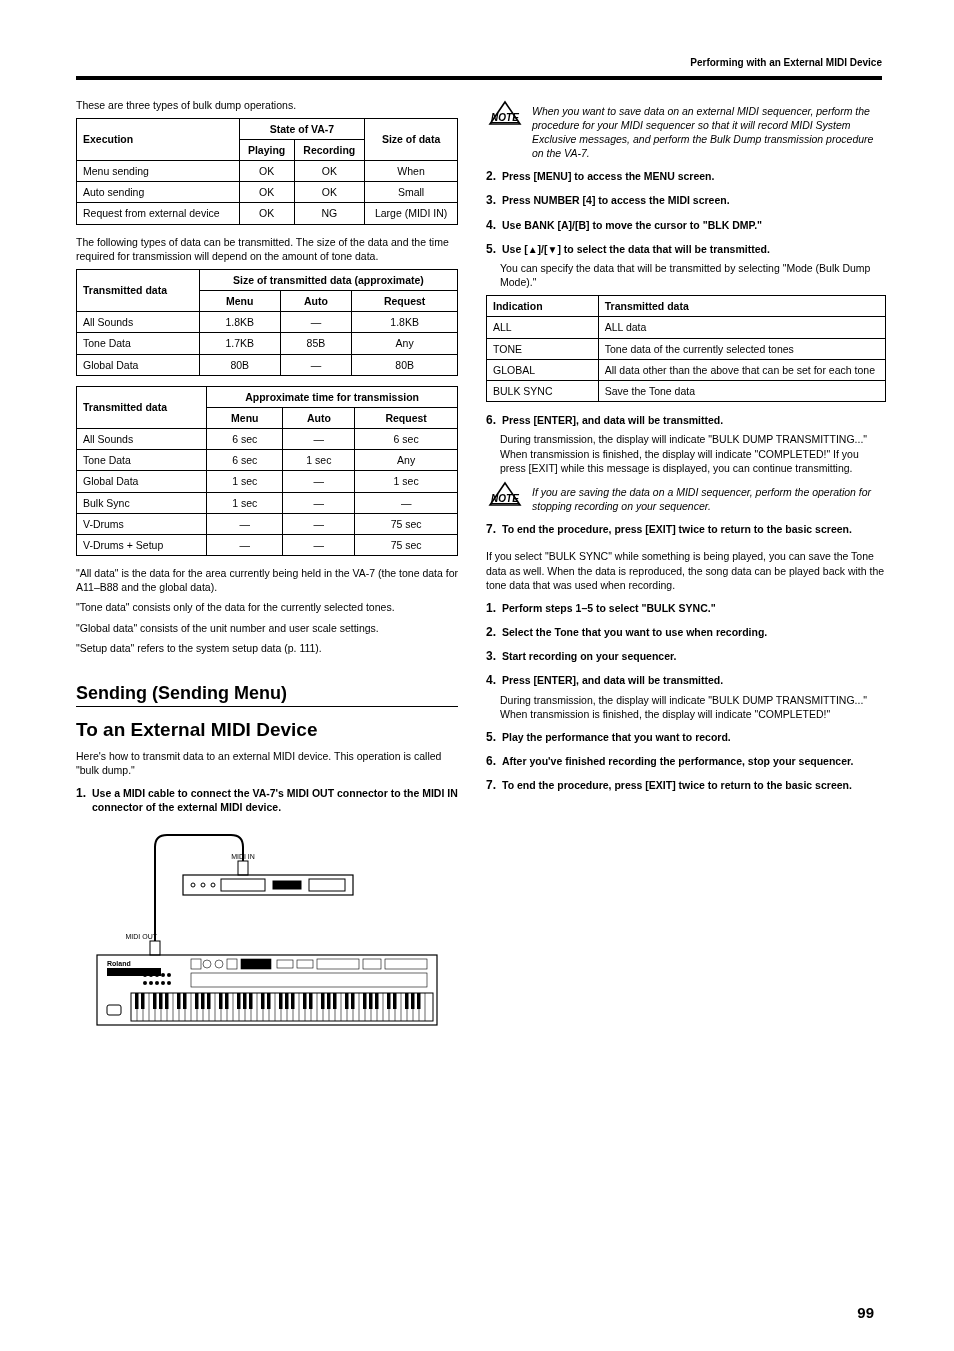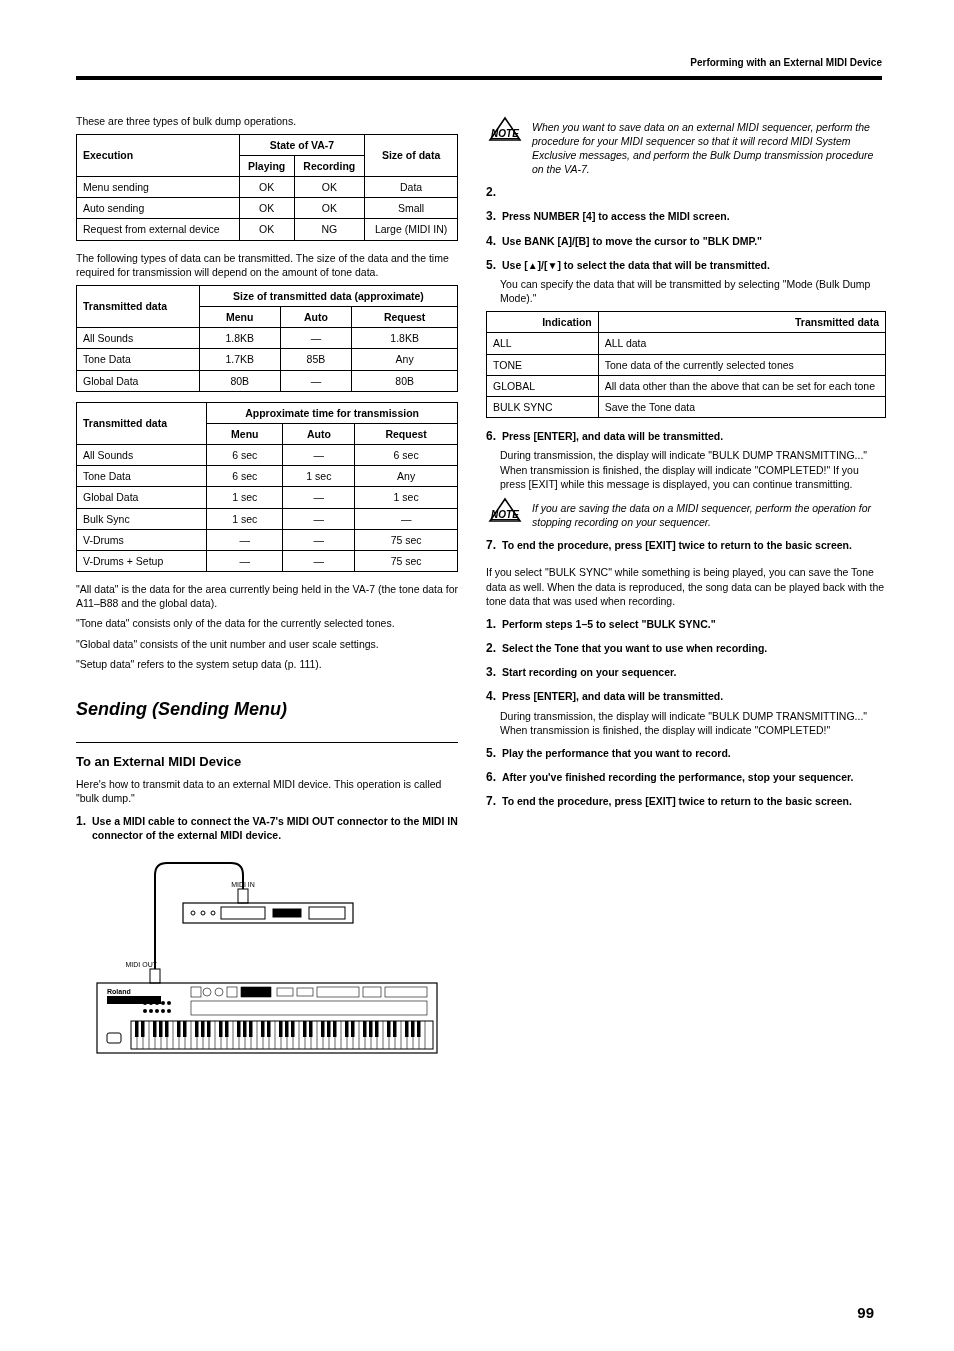--- a/index.html
+++ b/index.html
@@ -26,21 +26,21 @@
   }
   .hr-thick {
     border: 0;
     border-top: 4px solid #000;
     margin: 0 0 14px 0;
   }
   .cols {
     display: flex;
     gap: 28px;
   }
-  .col { flex: 1 1 50%; margin-top: 16px; }
+  .col { flex: 1 1 50%; }
   p { margin: 4px 0 6px 0; }
   .indent { margin-left: 14px; }
   .bold { font-weight: bold; }
   table.tb {
     border-collapse: collapse;
     width: 382px;
     margin: 4px 0 10px 0;
     font-size: 10.5px;
   }
   table.tb th, table.tb td {
@@ -50,22 +50,21 @@
   }
   table.tb th { font-weight: bold; }
   table.tb .left { text-align: left; }
   .section-h1 {
     font-weight: bold;
     font-size: 18px;
     margin: 26px 0 4px 0;
   }
   .underline {
     border-bottom: 1px solid #000;
-    padding-bottom: 21px;
-    font-style: italic;
+    padding-bottom: 1px;
   }
   .note-icon-block {
     display: flex;
     align-items: flex-start;
     gap: 8px;
     margin: 6px 0 6px 0;
   }
   .note-icon {
     width: 38px;
     flex: 0 0 38px;
@@ -91,21 +90,21 @@
     border-collapse: collapse;
     width: 400px;
     margin: 4px 0 10px 0;
     font-size: 10.5px;
   }
   table.tb-wide th, table.tb-wide td {
     border: 1px solid #000;
     padding: 3px 6px;
     vertical-align: top;
   }
-  table.tb-wide th { font-weight: bold; text-align: right; }
+  table.tb-wide th { font-weight: bold; text-align: left; }
   .diagram-box {
     width: 360px;
     margin: 8px auto 0 auto;
   }
   .pagenum {
     position: absolute;
     bottom: 28px;
     right: 80px;
     font-weight: bold;
     font-size: 15px;
@@ -132,21 +131,21 @@
           <th rowspan="2">Size of data</th>
         </tr>
         <tr>
           <th>Playing</th>
           <th>Recording</th>
         </tr>
         <tr>
           <td class="left">Menu sending</td>
           <td>OK</td>
           <td>OK</td>
-          <td>Data</td>
+          <td>When</td>
         </tr>
         <tr>
           <td class="left">Auto sending</td>
           <td>OK</td>
           <td>OK</td>
           <td>Small</td>
         </tr>
         <tr>
           <td class="left">Request from external device</td>
           <td>OK</td>
@@ -240,21 +239,21 @@
       </tbody>
         </table>
 
       <p>"All data" is the data for the area currently being held in the VA-7 (the tone data for A11–B88 and the global data).</p>
       <p>"Tone data" consists only of the data for the currently selected tones.</p>
       <p>"Global data" consists of the unit number and user scale settings.</p>
       <p>"Setup data" refers to the system setup data (p. 111).</p>
 
       <div class="section-h1 underline">Sending (Sending Menu)</div>
 
-      <p class="bold" style="font-size:13px; margin-top:10px;">To an External MIDI Device</p>
+      <p class="bold" style="font-size:19px; margin-top:10px;">To an External MIDI Device</p>
       <p>Here's how to transmit data to an external MIDI device. This operation is called "bulk dump."</p>
 
       <div class="step-num-row">
         <span class="step-num">1.</span>
         <span class="step-body">Use a MIDI cable to connect the VA-7's MIDI OUT connector to the MIDI IN connector of the external MIDI device.</span>
       </div>
 
       <div class="diagram-box">
         <svg viewBox="0 0 360 210" width="360" height="210">
 
@@ -415,20 +414,21 @@
           <svg width="38" height="28" viewBox="0 0 38 28">
             <path d="M19 2 L34 24 L4 24 Z" fill="none" stroke="#000" stroke-width="1.6"></path>
             <text x="19" y="21" font-size="10" font-weight="bold" font-style="italic" text-anchor="middle" text-decoration="underline">NOTE</text>
           </svg>
         </div>
         <div class="note-text">When you want to save data on an external MIDI sequencer, perform the procedure for your MIDI sequencer so that it will record MIDI System Exclusive messages, and perform the Bulk Dump transmission procedure on the VA-7.</div>
       </div>
 
       <div class="step-num-row">
         <span class="step-num">2.</span>
+        <span class="step-body">Press [MENU] to access the MENU screen.</span>
       </div>
       <div class="step-num-row">
         <span class="step-num">3.</span>
         <span class="step-body">Press NUMBER [4] to access the MIDI screen.</span>
       </div>
       <div class="step-num-row">
         <span class="step-num">4.</span>
         <span class="step-body">Use BANK [A]/[B] to move the cursor to "BLK DMP."</span>
       </div>
       <div class="step-num-row">

